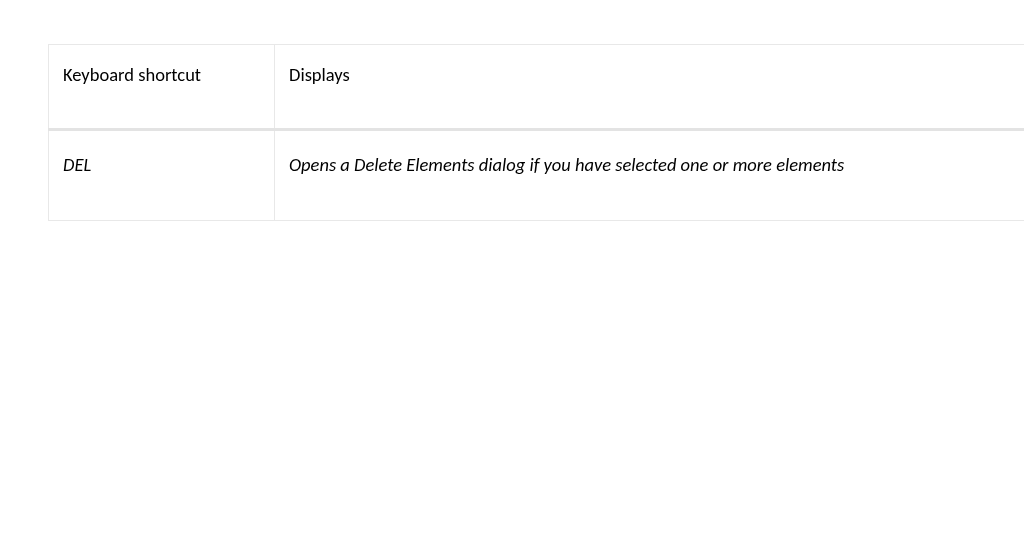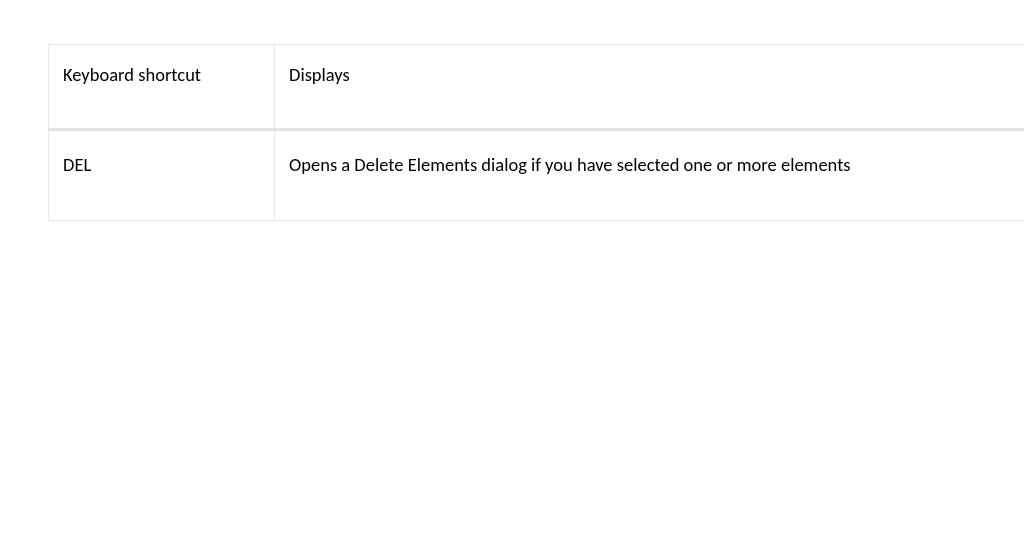--- a/index.html
+++ b/index.html
@@ -37,20 +37,21 @@
       width: 226px;
     }
     .col-function {
       width: auto;
     }
     thead th {
       padding: 18px 14px 40px 14px;
     }
     tbody td {
       padding: 22px 14px 42px 14px;
+      font-style: italic;
     }
   </style>
 </head>
 <body>
 
 <table>
   <colgroup>
     <col class="col-shortcut">
     <col class="col-function">
   </colgroup>

